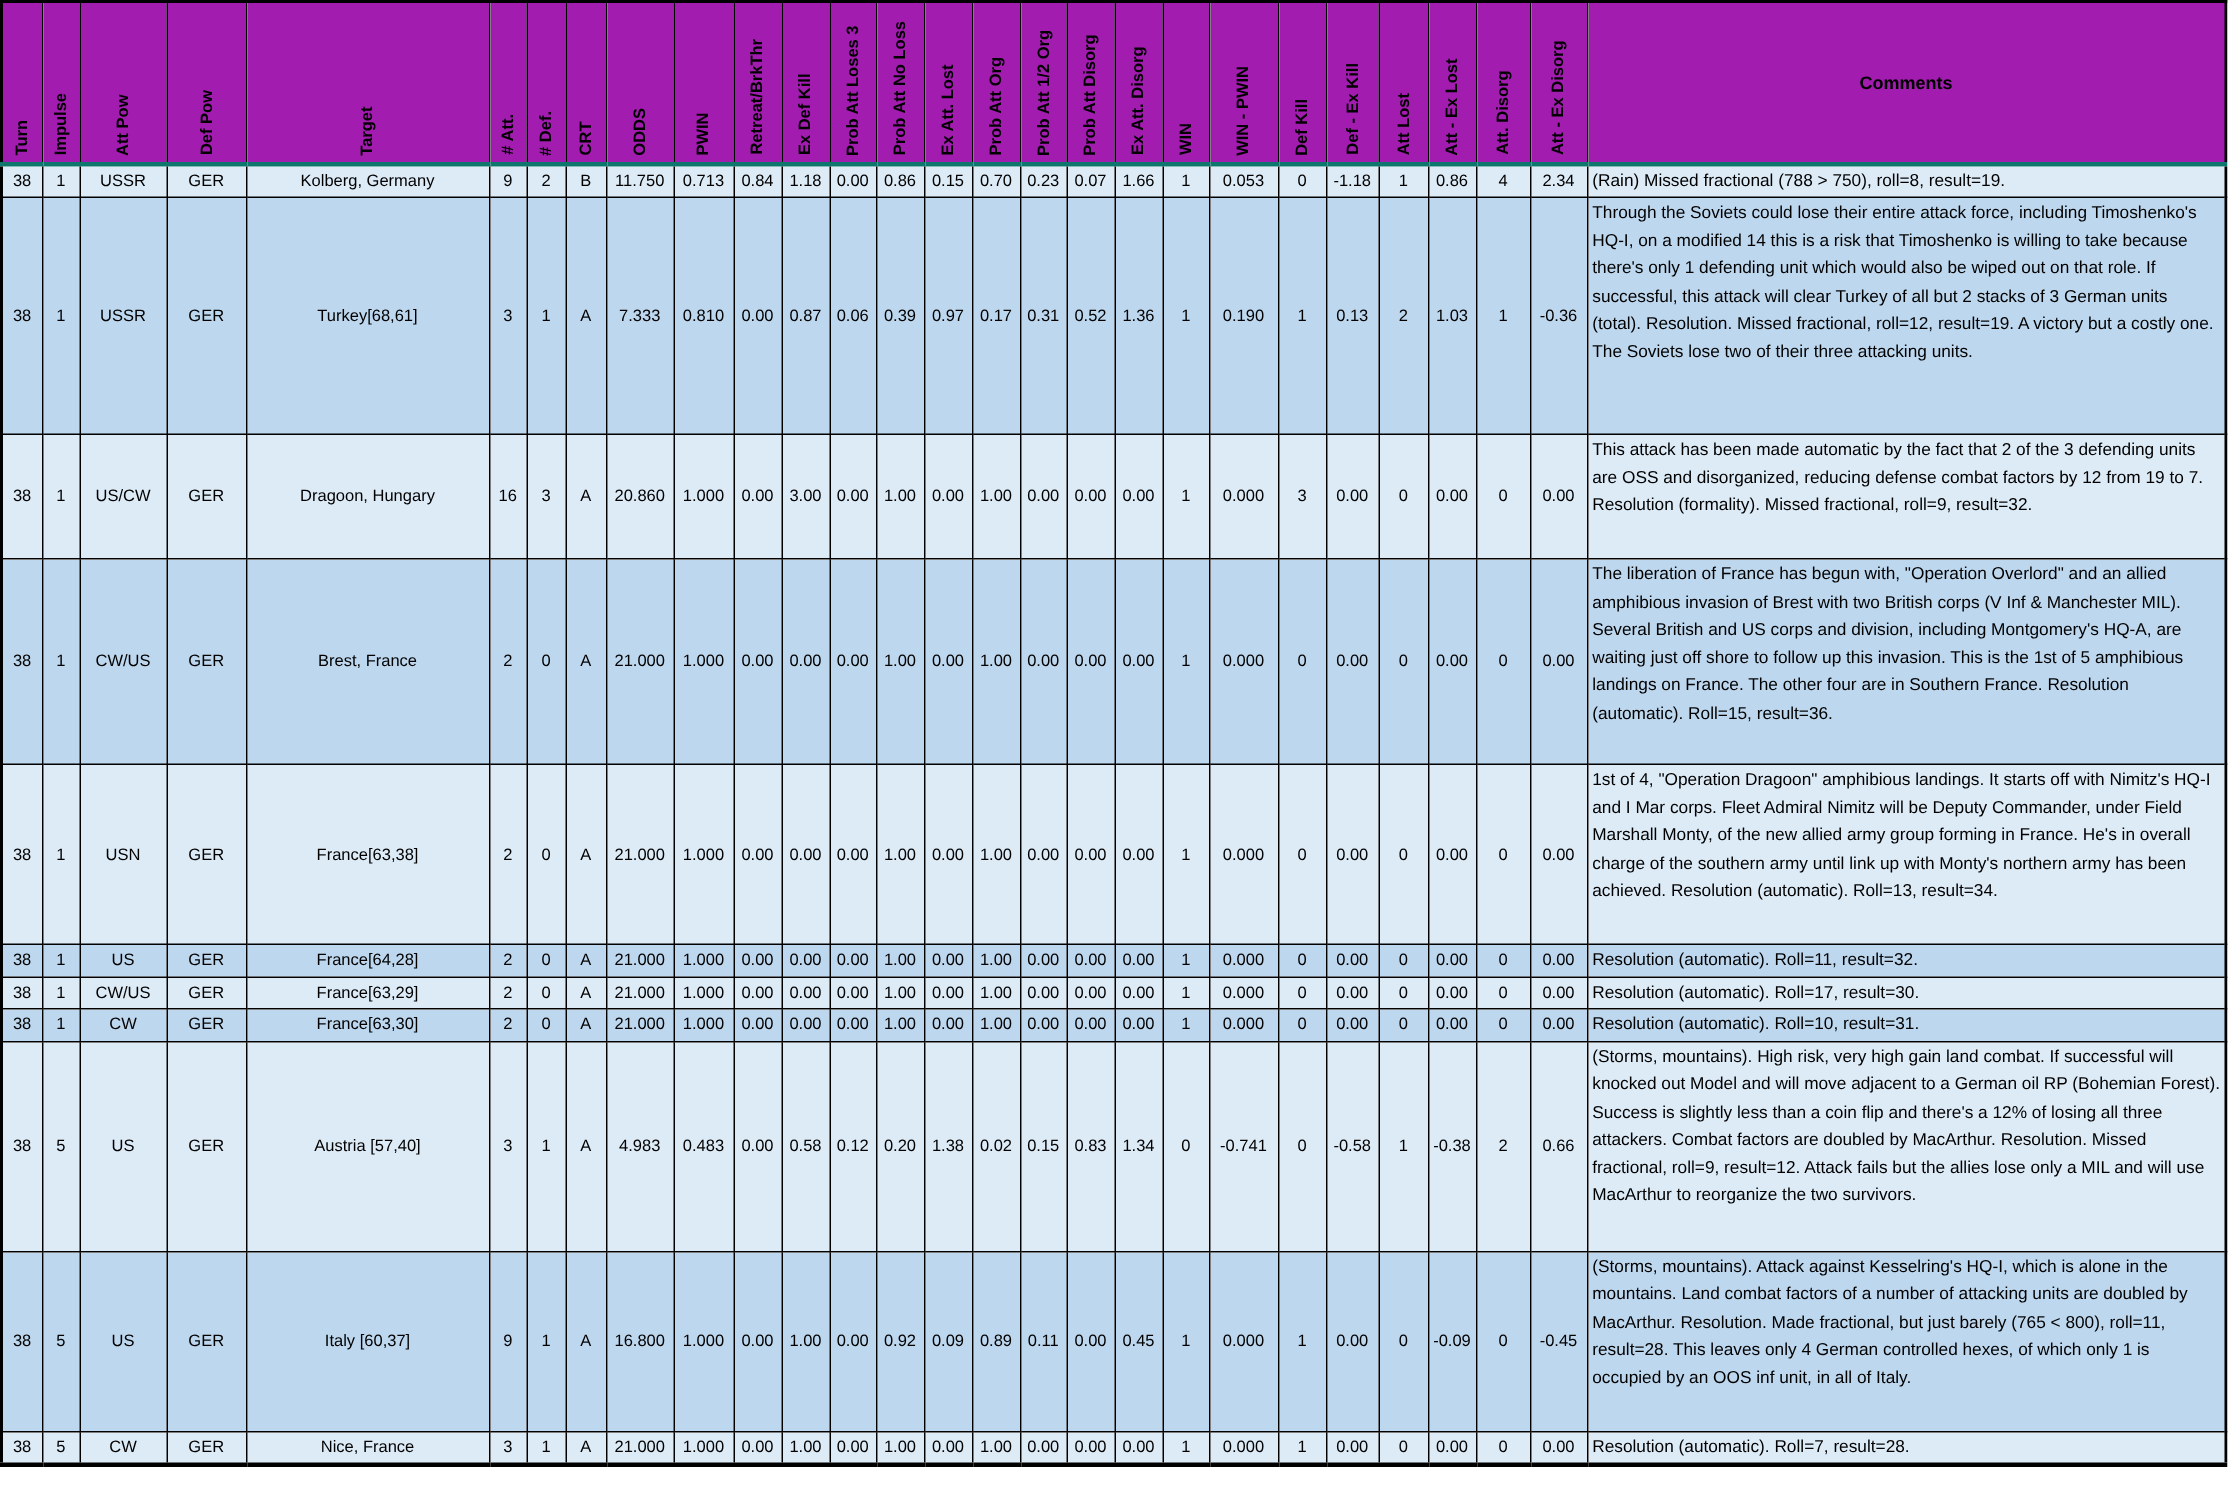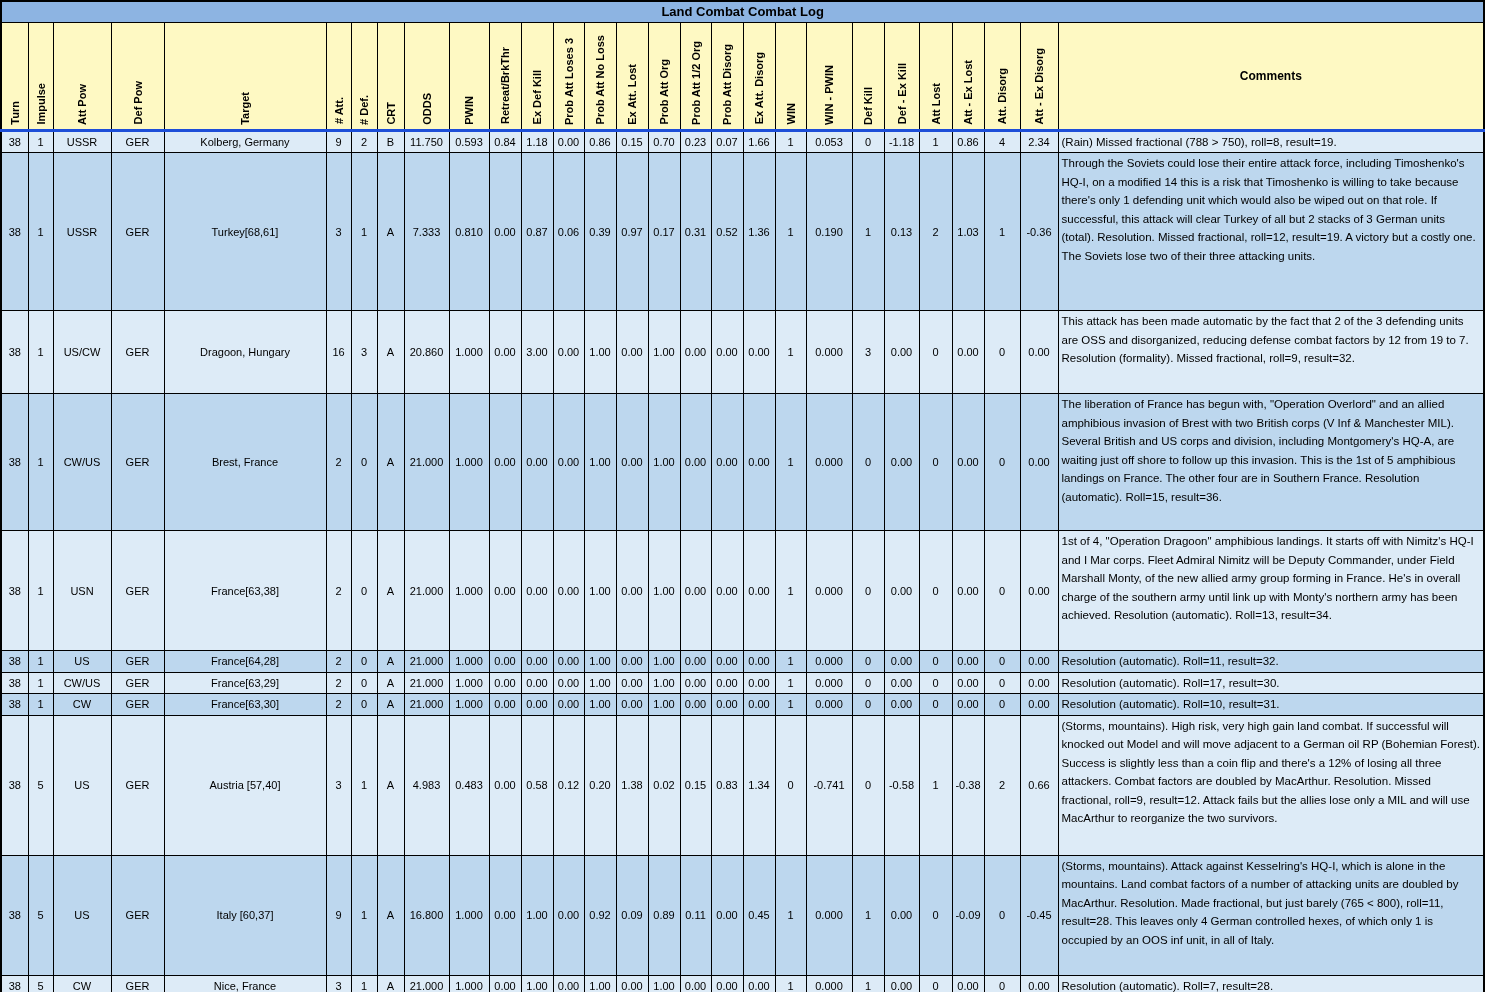--- a/index.html
+++ b/index.html
@@ -9,23 +9,23 @@
   td, th { border:1px solid #000; overflow:hidden; padding:0 1px; box-sizing:border-box; }
 
   
   .title-row td {
     background:#8db4e2; font-weight:bold; font-size:13px; color:#000;
     text-align:center; height:21px; border:2px solid #000; border-bottom:1px solid #000;
   }
 
   
   .hdr th {
-    background:#fef9c3; height:108px; vertical-align:bottom;
+    background:#a21caf; height:108px; vertical-align:bottom;
     font-size:11px; font-weight:bold; color:#000;
-    border-bottom:3px solid #1d4ed8;
+    border-bottom:3px solid #0f766e;
   }
   .hdr th .vert {
     display:flex; justify-content:center; align-items:flex-end;
     height:104px; padding-bottom:4px; box-sizing:border-box;
   }
   .hdr th .vert span {
     writing-mode:vertical-rl; transform:rotate(180deg); white-space:nowrap;
   }
   .hdr th.comments-hdr { vertical-align:middle; text-align:center; font-size:12px; }
 
@@ -69,23 +69,20 @@
         <col style="width: 46px;">
         <col style="width: 32px;">
         <col style="width: 35px;">
         <col style="width: 33px;">
         <col style="width: 32px;">
         <col style="width: 36px;">
         <col style="width: 38px;">
         <col style="width: 426px;">
       </colgroup>
     <thead>
-      <tr class="title-row">
-        <td colspan="28">Land Combat Combat Log</td>
-      </tr>
       <tr class="hdr">
           <th>
             <div class="vert">
               <span>Turn</span>
             </div>
           </th>
           <th>
             <div class="vert">
               <span>Impulse</span>
             </div>
@@ -222,21 +219,21 @@
         <tr class="light" style="height: 22px;">
           <td>38</td>
           <td>1</td>
           <td>USSR</td>
           <td>GER</td>
           <td>Kolberg, Germany</td>
           <td>9</td>
           <td>2</td>
           <td>B</td>
           <td>11.750</td>
-          <td>0.593</td>
+          <td>0.713</td>
           <td>0.84</td>
           <td>1.18</td>
           <td>0.00</td>
           <td>0.86</td>
           <td>0.15</td>
           <td>0.70</td>
           <td>0.23</td>
           <td>0.07</td>
           <td>1.66</td>
           <td>1</td>

